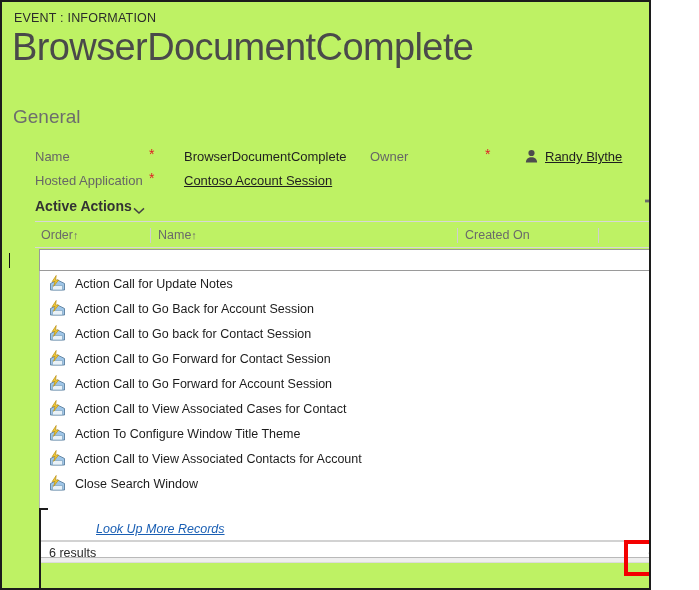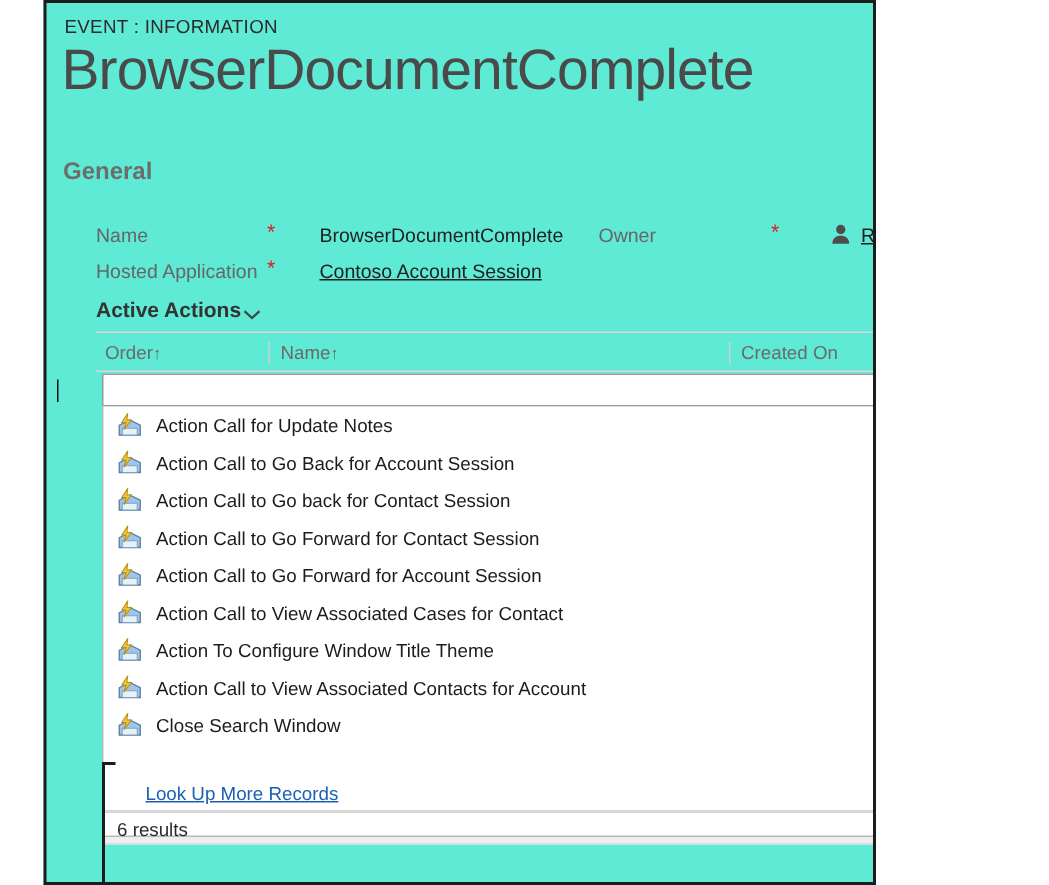--- a/index.html
+++ b/index.html
@@ -6,27 +6,26 @@
     margin: 0;
     padding: 0;
     background: #ffffff;
   }
   body {
     font-family: "Liberation Sans", sans-serif;
     -webkit-font-smoothing: antialiased;
   }
   #screen {
     position: relative;
-    width: 555px;
+    width: 651px;
     height: 590px;
-    background: #5eead4;
+    background: #bef264;
     overflow: hidden;
     box-sizing: border-box;
     border: 2px solid #1c1c1c;
-    margin-left: 29px;
   }
 
   
   .eyebrow {
     position: absolute;
     left: 12px;
     top: 9px;
     font-size: 12.5px;
     color: #2b2b2b;
     letter-spacing: 0.2px;
@@ -39,22 +38,22 @@
     font-size: 38px;
     font-weight: 300;
     color: #4a4a4a;
     letter-spacing: -0.6px;
     white-space: nowrap;
   }
   .section-title {
     position: absolute;
     left: 11px;
     top: 104px;
-    font-size: 16px;
-    font-weight: 700;
+    font-size: 19px;
+    font-weight: 400;
     color: #6d6d6d;
     white-space: nowrap;
   }
 
   
   .field-label {
     position: absolute;
     font-size: 13px;
     color: #666666;
     white-space: nowrap;
@@ -237,27 +236,28 @@
 
   .lookmore-wrap {
     position: absolute;
     left: 0;
     top: 249px;
     width: 617px;
     height: 22px;
   }
   .lookmore-link {
     position: absolute;
-    left: 28px;
+    left: 56px;
     top: 2px;
     font-size: 12.5px;
     color: #1a5fb4;
     text-decoration: underline;
     white-space: nowrap;
     cursor: pointer;
+    font-style: italic;
   }
   .lookmore-rule {
     position: absolute;
     left: 0;
     top: 20px;
     width: 617px;
     height: 1px;
     background: #d2d2d2;
   }
 

